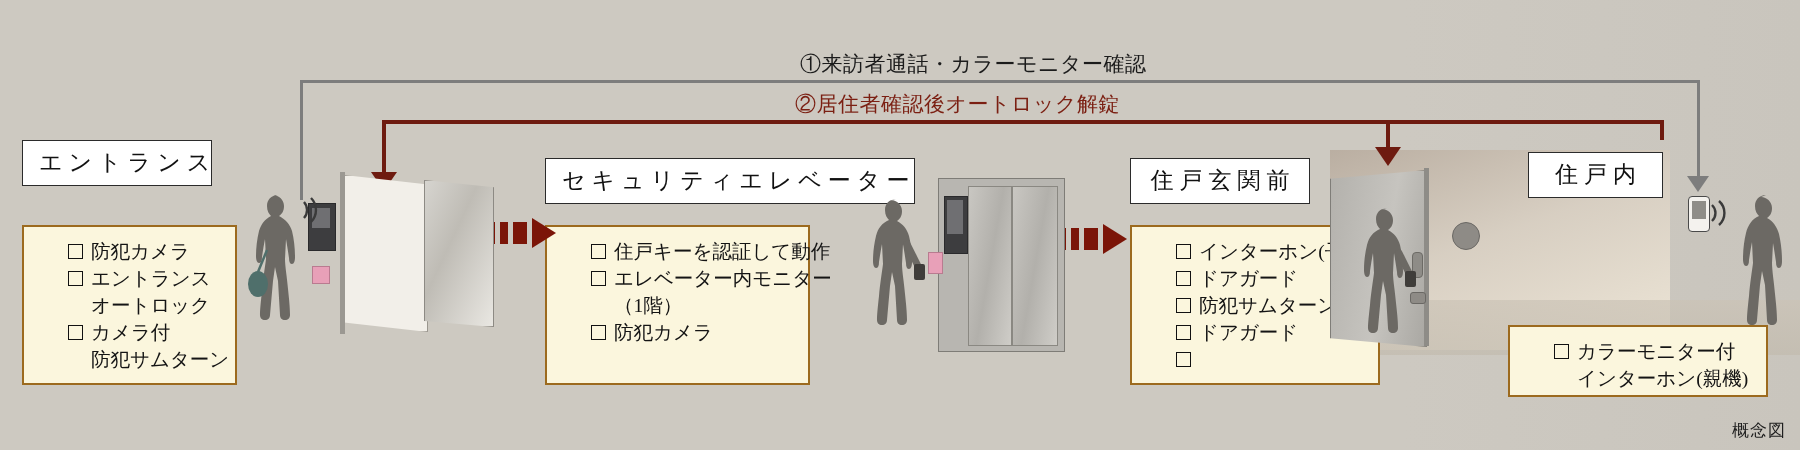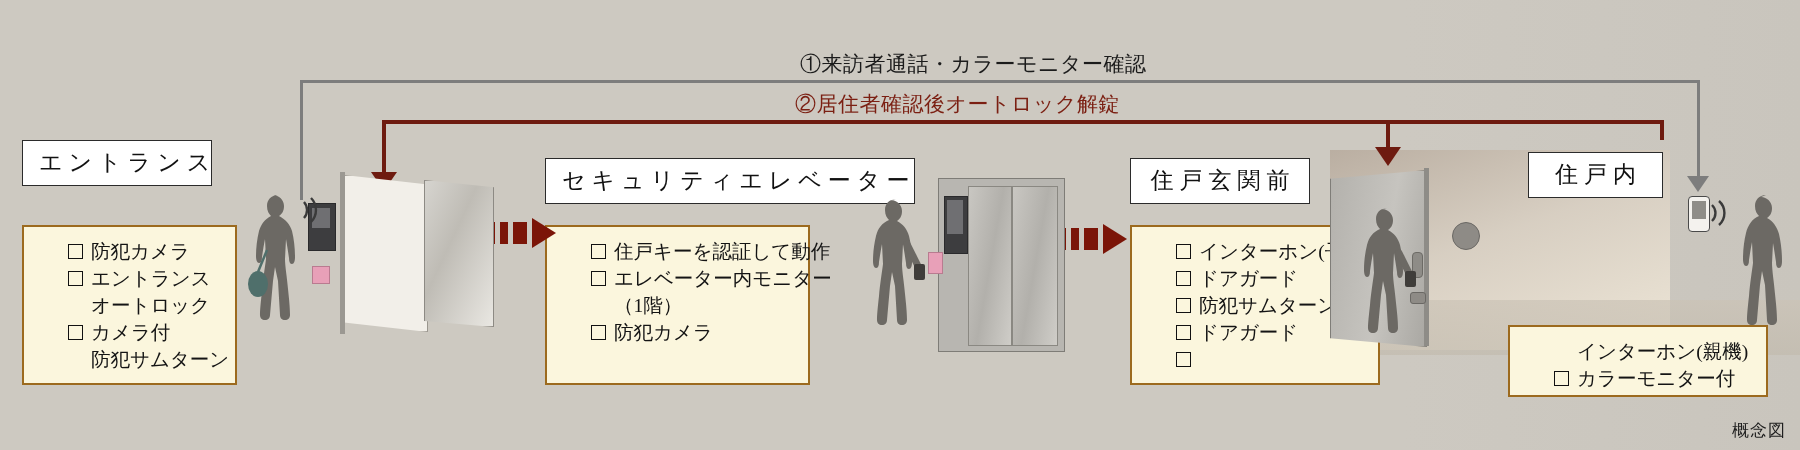--- a/index.html
+++ b/index.html
@@ -333,26 +333,26 @@
       <span class="cb"></span>
       <span class="ctext">ドアガード</span>
     </div>
     <div class="check-row">
       <span class="cb"></span>
     </div>
   </div>
 
   <div class="check-box" style="left:1508px; top:325px; width:260px; height:72px;">
     <div class="check-row">
+      <span class="cb"></span>
+      <span class="ctext">カラーモニター付</span>
+    </div>
+    <div class="check-row">
       <span class="cb hidden"></span>
       <span class="ctext">インターホン(親機)</span>
-    </div>
-    <div class="check-row">
-      <span class="cb"></span>
-      <span class="ctext">カラーモニター付</span>
     </div>
   </div>
 
   <div class="seg-arrow" style="left:487px; top:220px;">
     <i></i>
       <i></i>
       <i class="bar-long"></i>
       <u></u>
   </div>
   <div class="seg-arrow" style="left:1058px; top:226px;">

